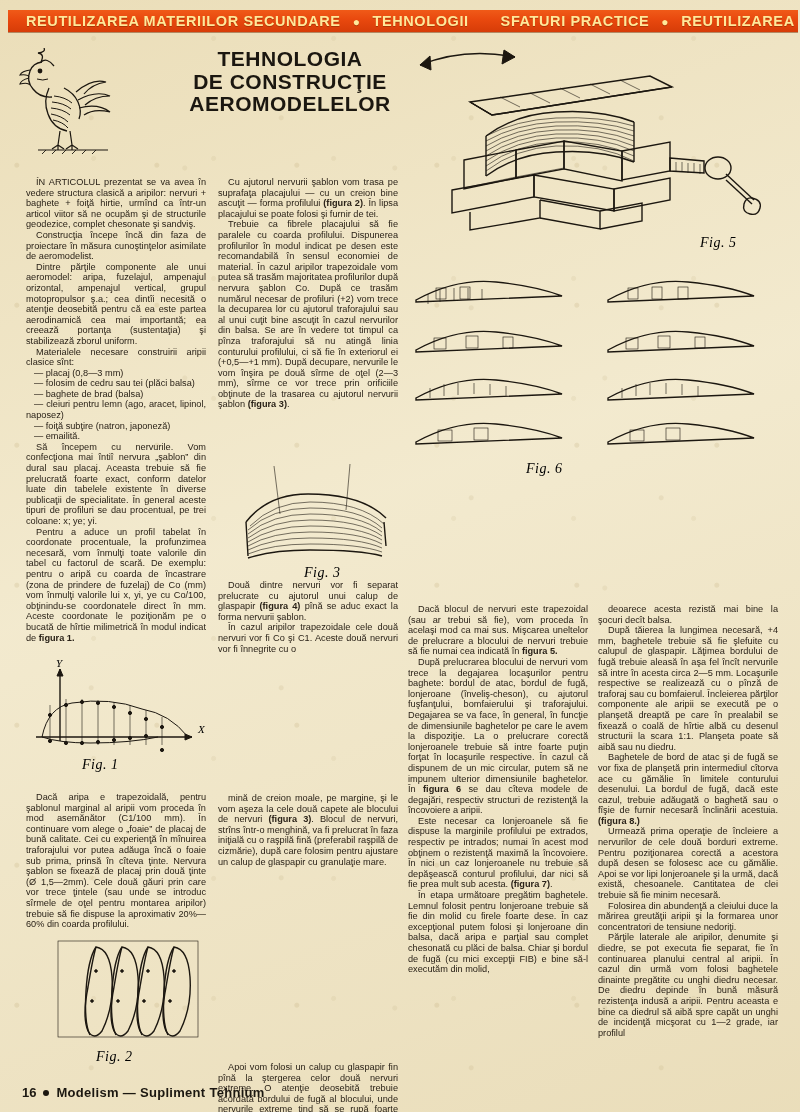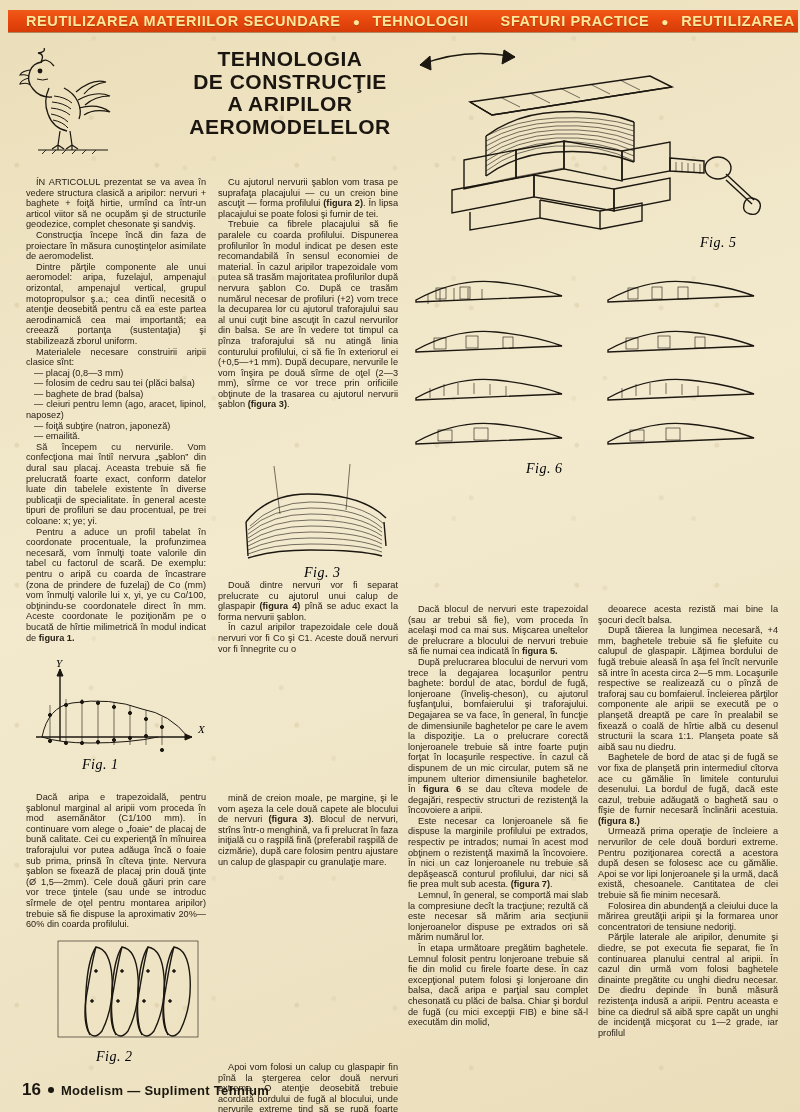--- a/index.html
+++ b/index.html
@@ -99,21 +99,21 @@
   .col p.dash { text-indent: 8px; }
   .col b { font-weight: bold; }
 
   
   .footer {
     position: absolute;
     left: 22px; bottom: 12px;
     display: flex; align-items: center; gap: 7px;
     font-family: "Liberation Sans", sans-serif;
   }
-  .footer .pnum { font-size: 17px; font-weight: bold; color: #1b1710; }
+  .footer .pnum { font-size: 13px; font-weight: bold; color: #1b1710; }
   .footer .dot { width: 6px; height: 6px; border-radius: 50%; background: #1b1710; display:inline-block;}
   .footer .ftext { font-size: 13px; font-weight: bold; color: #1b1710; letter-spacing: .3px;}
 
   svg { display:block; }
   .ln { fill:none; stroke:#1c1710; stroke-width:1; }
   .ln2 { fill:none; stroke:#1c1710; stroke-width:1.4; }
   .lnt { fill:none; stroke:#1c1710; stroke-width:.6; }
   .fl { fill:#1c1710; }
 </style>
 </head>
@@ -156,21 +156,20 @@
 
         <path d="M20 102 h70" stroke-width="1.2"></path>
         <path d="M24 106 l4 -4 M34 106 l4 -4 M44 106 l4 -4 M54 106 l4 -4 M64 106 l4 -4 M74 106 l4 -4" stroke-width=".9"></path>
       </g>
     </svg>
   </div>
 
   <div class="title-block">
     <span class="t-line">TEHNOLOGIA</span>
     <span class="t-line">DE CONSTRUCŢIE</span>
-    <span class="t-line">A ARIPILOR</span>
     <span class="t-line">AEROMODELELOR</span>
   </div>
 
   <div class="fig" style="left:400px; top:40px; width:392px; height:230px;">
     <svg width="392" height="230" viewBox="0 0 392 230">
       <g class="ln">
 
         <path d="M20 25 q45 -18 95 -8" class="ln2"></path>
         <path d="M20 25 l10 -9 l1 14 z" class="fl"></path>
         <path d="M115 17 l-11 -7 l-2 14 z" class="fl"></path>
@@ -384,21 +383,20 @@
     <p>mină de creion moale, pe margine, şi le vom aşeza la cele două capete ale blocului de nervuri <b>(figura 3)</b>. Blocul de nervuri, strîns într-o menghină, va fi prelucrat în faza iniţială cu o raşpilă fină (preferabil raşpilă de cizmărie), după care folosim pentru ajustare un calup de glaspapir cu granulaţie mare.</p>
   </div>
   <div class="col" style="left:218px; top:1062px; width:180px;">
     <p>Apoi vom folosi un calup cu glaspapir fin pînă la ştergerea celor două nervuri extreme. O atenţie deosebită trebuie acordată bordului de fugă al blocului, unde nervurile extreme ţind să se rupă foarte uşor.</p>
   </div>
 
   <div class="col" style="left:408px; top:604px; width:180px;">
     <p>Dacă blocul de nervuri este trapezoidal (sau ar trebui să fie), vom proceda în acelaşi mod ca mai sus. Mişcarea uneltelor de prelucrare a blocului de nervuri trebuie să fie numai cea indicată în <b>figura 5.</b></p>
     <p>După prelucrarea blocului de nervuri vom trece la degajarea locaşurilor pentru baghete: bordul de atac, bordul de fugă, lonjeroane (înveliş-cheson), cu ajutorul fuşfanţului, bomfaierului şi traforajului. Degajarea se va face, în general, în funcţie de dimensiunile baghetelor pe care le avem la dispoziţie. La o prelucrare corectă lonjeroanele trebuie să intre foarte puţin forţat în locaşurile respective. În cazul că dispunem de un mic circular, putem să ne impunem ulterior dimensiunile baghetelor. În <b>figura 6</b> se dau cîteva modele de degajări, respectiv structuri de rezistenţă la încovoiere a aripii.</p>
     <p>Este necesar ca lonjeroanele să fie dispuse la marginile profilului pe extrados, respectiv pe intrados; numai în acest mod obţinem o rezistenţă maximă la încovoiere. În nici un caz lonjeroanele nu trebuie să depăşească conturul profilului, dar nici să fie prea mult sub acesta. <b>(figura 7)</b>.</p>
-    <p>Lemnul, în general, se comportă mai slab la compresiune decît la tracţiune; rezultă că este necesar să mărim aria secţiunii lonjeroanelor dispuse pe extrados ori să mărim numărul lor.</p>
     <p>În etapa următoare pregătim baghetele. Lemnul folosit pentru lonjeroane trebuie să fie din molid cu firele foarte dese. În caz excepţional putem folosi şi lonjeroane din balsa, dacă aripa e parţial sau complet chesonată cu plăci de balsa. Chiar şi bordul de fugă (cu mici excepţii FIB) e bine să-l executăm din molid,</p>
   </div>
 
   <div class="col" style="left:598px; top:604px; width:180px;">
     <p>deoarece acesta rezistă mai bine la şocuri decît balsa.</p>
     <p>După tăierea la lungimea necesară, +4 mm, baghetele trebuie să fie şlefuite cu calupul de glaspapir. Lăţimea bordului de fugă trebuie aleasă în aşa fel încît nervurile să intre în acesta circa 2—5 mm. Locaşurile respective se realizează cu o pînză de traforaj sau cu bomfaierul. Încleierea părţilor componente ale aripii se execută pe o planşetă dreaptă pe care în prealabil se fixează o coală de hîrtie albă cu desenul structurii la scara 1:1. Planşeta poate să aibă sau nu diedru.</p>
     <p>Baghetele de bord de atac şi de fugă se vor fixa de planşetă prin intermediul cîtorva ace cu gămălie în limitele conturului desenului. La bordul de fugă, dacă este cazul, trebuie adăugată o baghetă sau o fîşie de furnir necesară înclinării acestuia. <b>(figura 8.)</b></p>
     <p>Urmează prima operaţie de încleiere a nervurilor de cele două borduri extreme. Pentru poziţionarea corectă a acestora după desen se folosesc ace cu gămălie. Apoi se vor lipi lonjeroanele şi la urmă, dacă există, chesoanele. Cantitatea de clei trebuie să fie minim necesară.</p>
     <p>Folosirea din abundenţă a cleiului duce la mărirea greutăţii aripii şi la formarea unor concentratori de tensiune nedoriţi.</p>
     <p>Părţile laterale ale aripilor, denumite şi diedre, se pot executa fie separat, fie în continuarea planului central al aripii. În cazul din urmă vom folosi baghetele dinainte pregătite cu unghi diedru necesar. De diedru depinde în bună măsură rezistenţa indusă a aripii. Pentru aceasta e bine ca diedrul să aibă spre capăt un unghi de incidenţă micşorat cu 1—2 grade, iar profilul</p>

